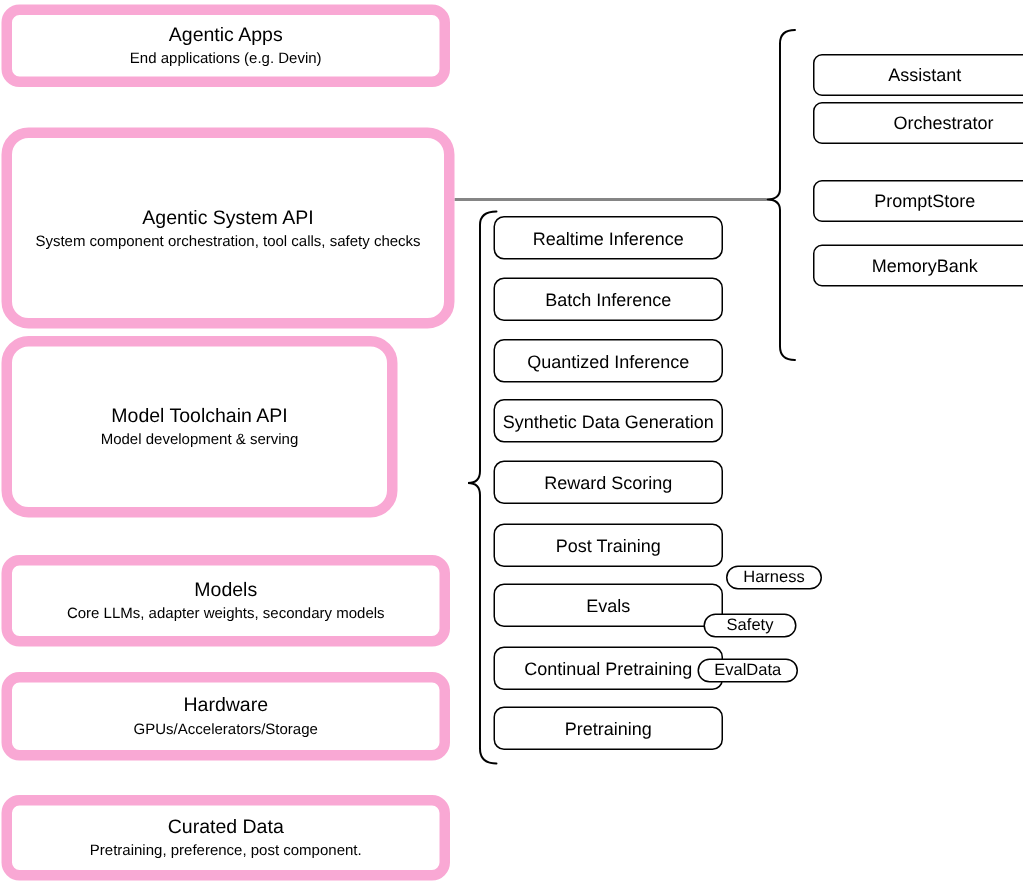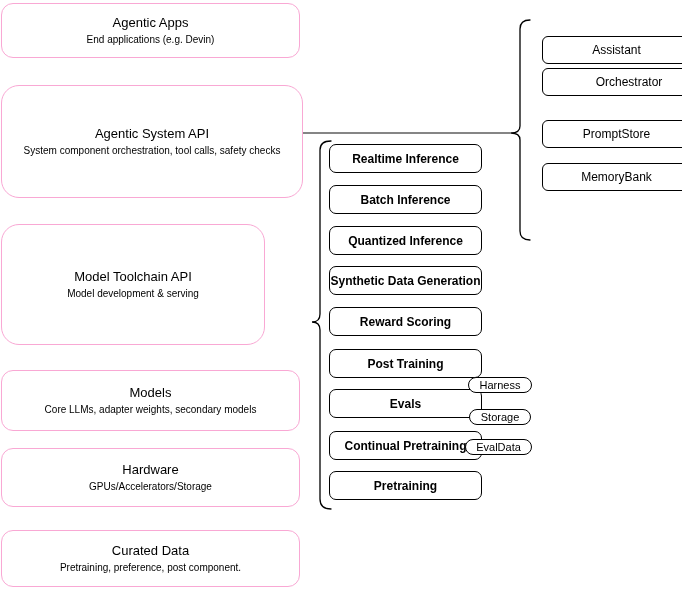--- a/index.html
+++ b/index.html
@@ -4,32 +4,32 @@
 <style>
   html,body { margin:0; padding:0; background:#ffffff; }
   .canvas {
     position:relative; width:682px; height:591px; background:#ffffff;
     font-family:"Liberation Sans", sans-serif; color:#000000; overflow:hidden;
   }
   svg.overlay { position:absolute; top:0; left:0; z-index:1; }
 
   .layer {
     position:absolute; left:1px; width:299px; box-sizing:border-box;
-    background:#ffffff; border:1px solid #f9a8d4;
+    background:#ffffff; border:7px solid #f9a8d4;
     display:flex; flex-direction:column; align-items:center; justify-content:center;
     text-align:center; z-index:2;
   }
   .layer-title { font-size:13px; line-height:15px; }
   .layer-sub   { font-size:10px; line-height:12px; margin-top:4px; }
 
   .tool {
     position:absolute; left:329px; width:153px; height:29px; box-sizing:border-box;
     background:#ffffff; border:1px solid #000000; border-radius:7px;
     display:flex; align-items:center; justify-content:center;
-    font-size:12px; text-align:center; z-index:2; white-space:nowrap;font-weight:bold;
+    font-size:12px; text-align:center; z-index:2; white-space:nowrap;
   }
   .comp {
     position:absolute; left:530px; width:149px; height:28px; box-sizing:border-box;
     background:#ffffff; border:1px solid #000000; border-radius:6px;
     display:flex; align-items:center; justify-content:center;
     font-size:12px; text-align:center; z-index:2;margin-left:12px;
   }
   .pill {
     position:absolute; height:16px; box-sizing:border-box;
     background:#ffffff; border:1px solid #000000; border-radius:8px;
@@ -49,21 +49,21 @@
     <path d="M 331 141 Q 320 141 320 150 L 320 314 Q 320 322 312 322 Q 320 322 320 330 L 320 499 Q 320 509 331 509" stroke="#000000" stroke-width="1.3" fill="none" stroke-linecap="round"></path>
 
     <path d="M 530 20 Q 520 20 520 29 L 520 126 Q 520 133 511 133 Q 520 133 520 140 L 520 231 Q 520 240 530 240" stroke="#000000" stroke-width="1.3" fill="none" stroke-linecap="round"></path>
   </svg>
 
   <div class="layer" style="top:3px;height:55px;border-radius:12px;">
     <div class="layer-title">Agentic Apps</div>
     <div class="layer-sub">End applications (e.g. Devin)</div>
   </div>
 
-  <div class="layer" style="top:85px;height:113px;width:302px;border-radius:18px;">
+  <div class="layer" style="top:85px;height:134px;width:302px;border-radius:18px;">
     <div class="layer-title">Agentic System API</div>
     <div class="layer-sub">System component orchestration, tool calls, safety checks</div>
   </div>
 
   <div class="layer" style="top:224px;height:121px;width:264px;border-radius:18px;">
     <div class="layer-title">Model Toolchain API</div>
     <div class="layer-sub">Model development &amp; serving</div>
   </div>
 
   <div class="layer" style="top:370px;height:61px;border-radius:12px;">
@@ -84,22 +84,22 @@
   <div class="tool" style="top:144px;">Realtime Inference</div>
   <div class="tool" style="top:185px;">Batch Inference</div>
   <div class="tool" style="top:226px;">Quantized Inference</div>
   <div class="tool" style="top:266px;">Synthetic Data Generation</div>
   <div class="tool" style="top:307px;">Reward Scoring</div>
   <div class="tool" style="top:349px;">Post Training</div>
   <div class="tool" style="top:389px;">Evals</div>
   <div class="tool" style="top:431px;">Continual Pretraining</div>
   <div class="tool" style="top:471px;">Pretraining</div>
 
-  <div class="pill" style="left:468px;top:377px;width:64px;">Harness</div>
+  <div class="pill" style="left:484px;top:377px;width:64px;">Harness</div>
   <div class="pill" style="left:465px;top:393px;width:67px;margin-top:46px;">EvalData</div>
-  <div class="pill" style="left:469px;top:409px;width:62px;">Storage</div>
+  <div class="pill" style="left:469px;top:409px;width:62px;">Safety</div>
 
   <div class="comp" style="top:36px;">Assistant</div>
   <div class="comp" style="top:68px;padding-left:25px;">Orchestrator</div>
   <div class="comp" style="top:120px;">PromptStore</div>
   <div class="comp" style="top:163px;">MemoryBank</div>
 
 </div>
 
 </body></html>

